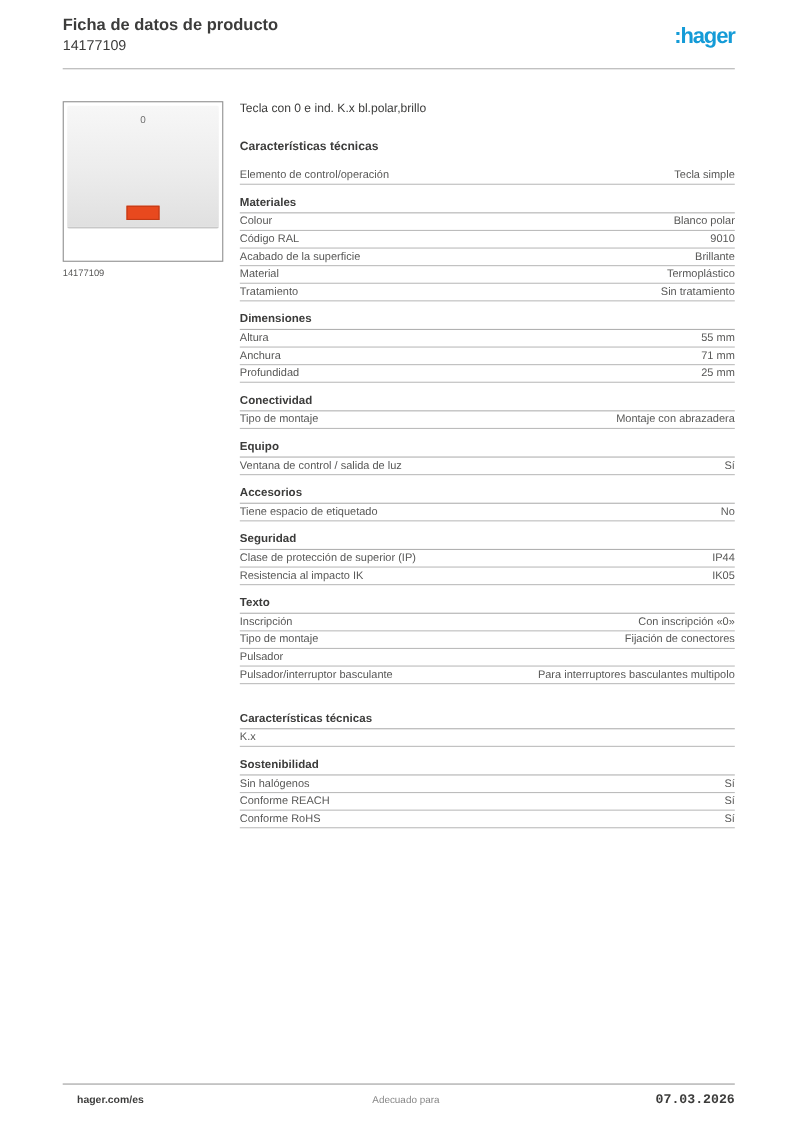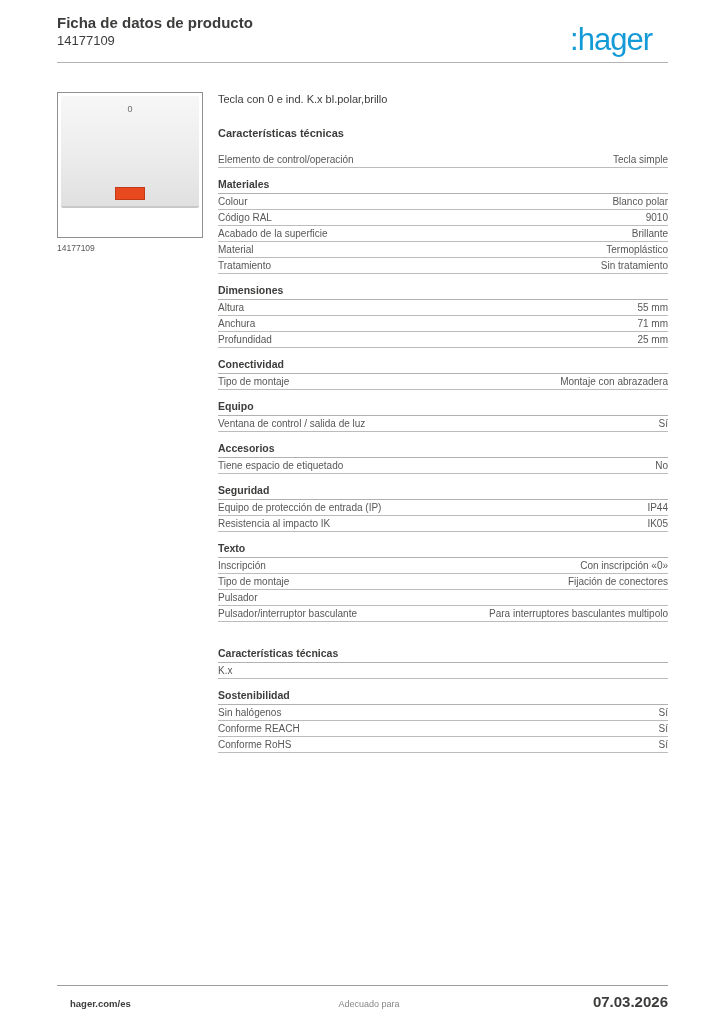--- a/index.html
+++ b/index.html
@@ -31,24 +31,24 @@
     color: #3c3c3b;
     line-height: 18px;
   }
   .header-ref {
     font-size: 13px;
     color: #3c3c3b;
     line-height: 17px;
   }
   .logo {
     position: absolute;
-    right: 16px;
+    right: 0;
     top: 8px;
-    font-size: 31px;
-    font-weight: normal;
+    font-size: 20px;
+    font-weight: bold;
     letter-spacing: -1px;
     color: #149bd7;
   }
   .header-rule {
     position: absolute;
     left: 57px;
     right: 56px;
     top: 62px;
     border-top: 1px solid #b2b2b2;
   }
@@ -173,25 +173,26 @@
     color: #3c3c3b;
     flex: 1;
   }
   .footer-center {
     font-size: 9px;
     color: #878787;
     flex: 1;
     text-align: center;
   }
   .footer-date {
-    font-size: 15px;
+    font-size: 12px;
     font-weight: bold;
     color: #3c3c3b;
     flex: 1;
     text-align: right;
+    font-family: Liberation Mono, monospace;
   }
 </style>
 </head>
 <body>
 
 <div class="page">
 
   <div class="header">
     <div class="header-title">Ficha de datos de producto</div>
     <div class="header-ref">14177109</div>
@@ -276,21 +277,21 @@
           <section class="group">
             <div class="group-heading">Accesorios</div>
             <div class="spec-row">
               <span class="row-label">Tiene espacio de etiquetado</span>
               <span class="row-value">No</span>
             </div>
           </section>
           <section class="group">
             <div class="group-heading">Seguridad</div>
             <div class="spec-row">
-              <span class="row-label">Equipo de protección de entrada (IP)</span>
+              <span class="row-label">Clase de protección de superior (IP)</span>
               <span class="row-value">IP44</span>
             </div>
             <div class="spec-row">
               <span class="row-label">Resistencia al impacto IK</span>
               <span class="row-value">IK05</span>
             </div>
           </section>
           <section class="group">
             <div class="group-heading">Texto</div>
             <div class="spec-row">

